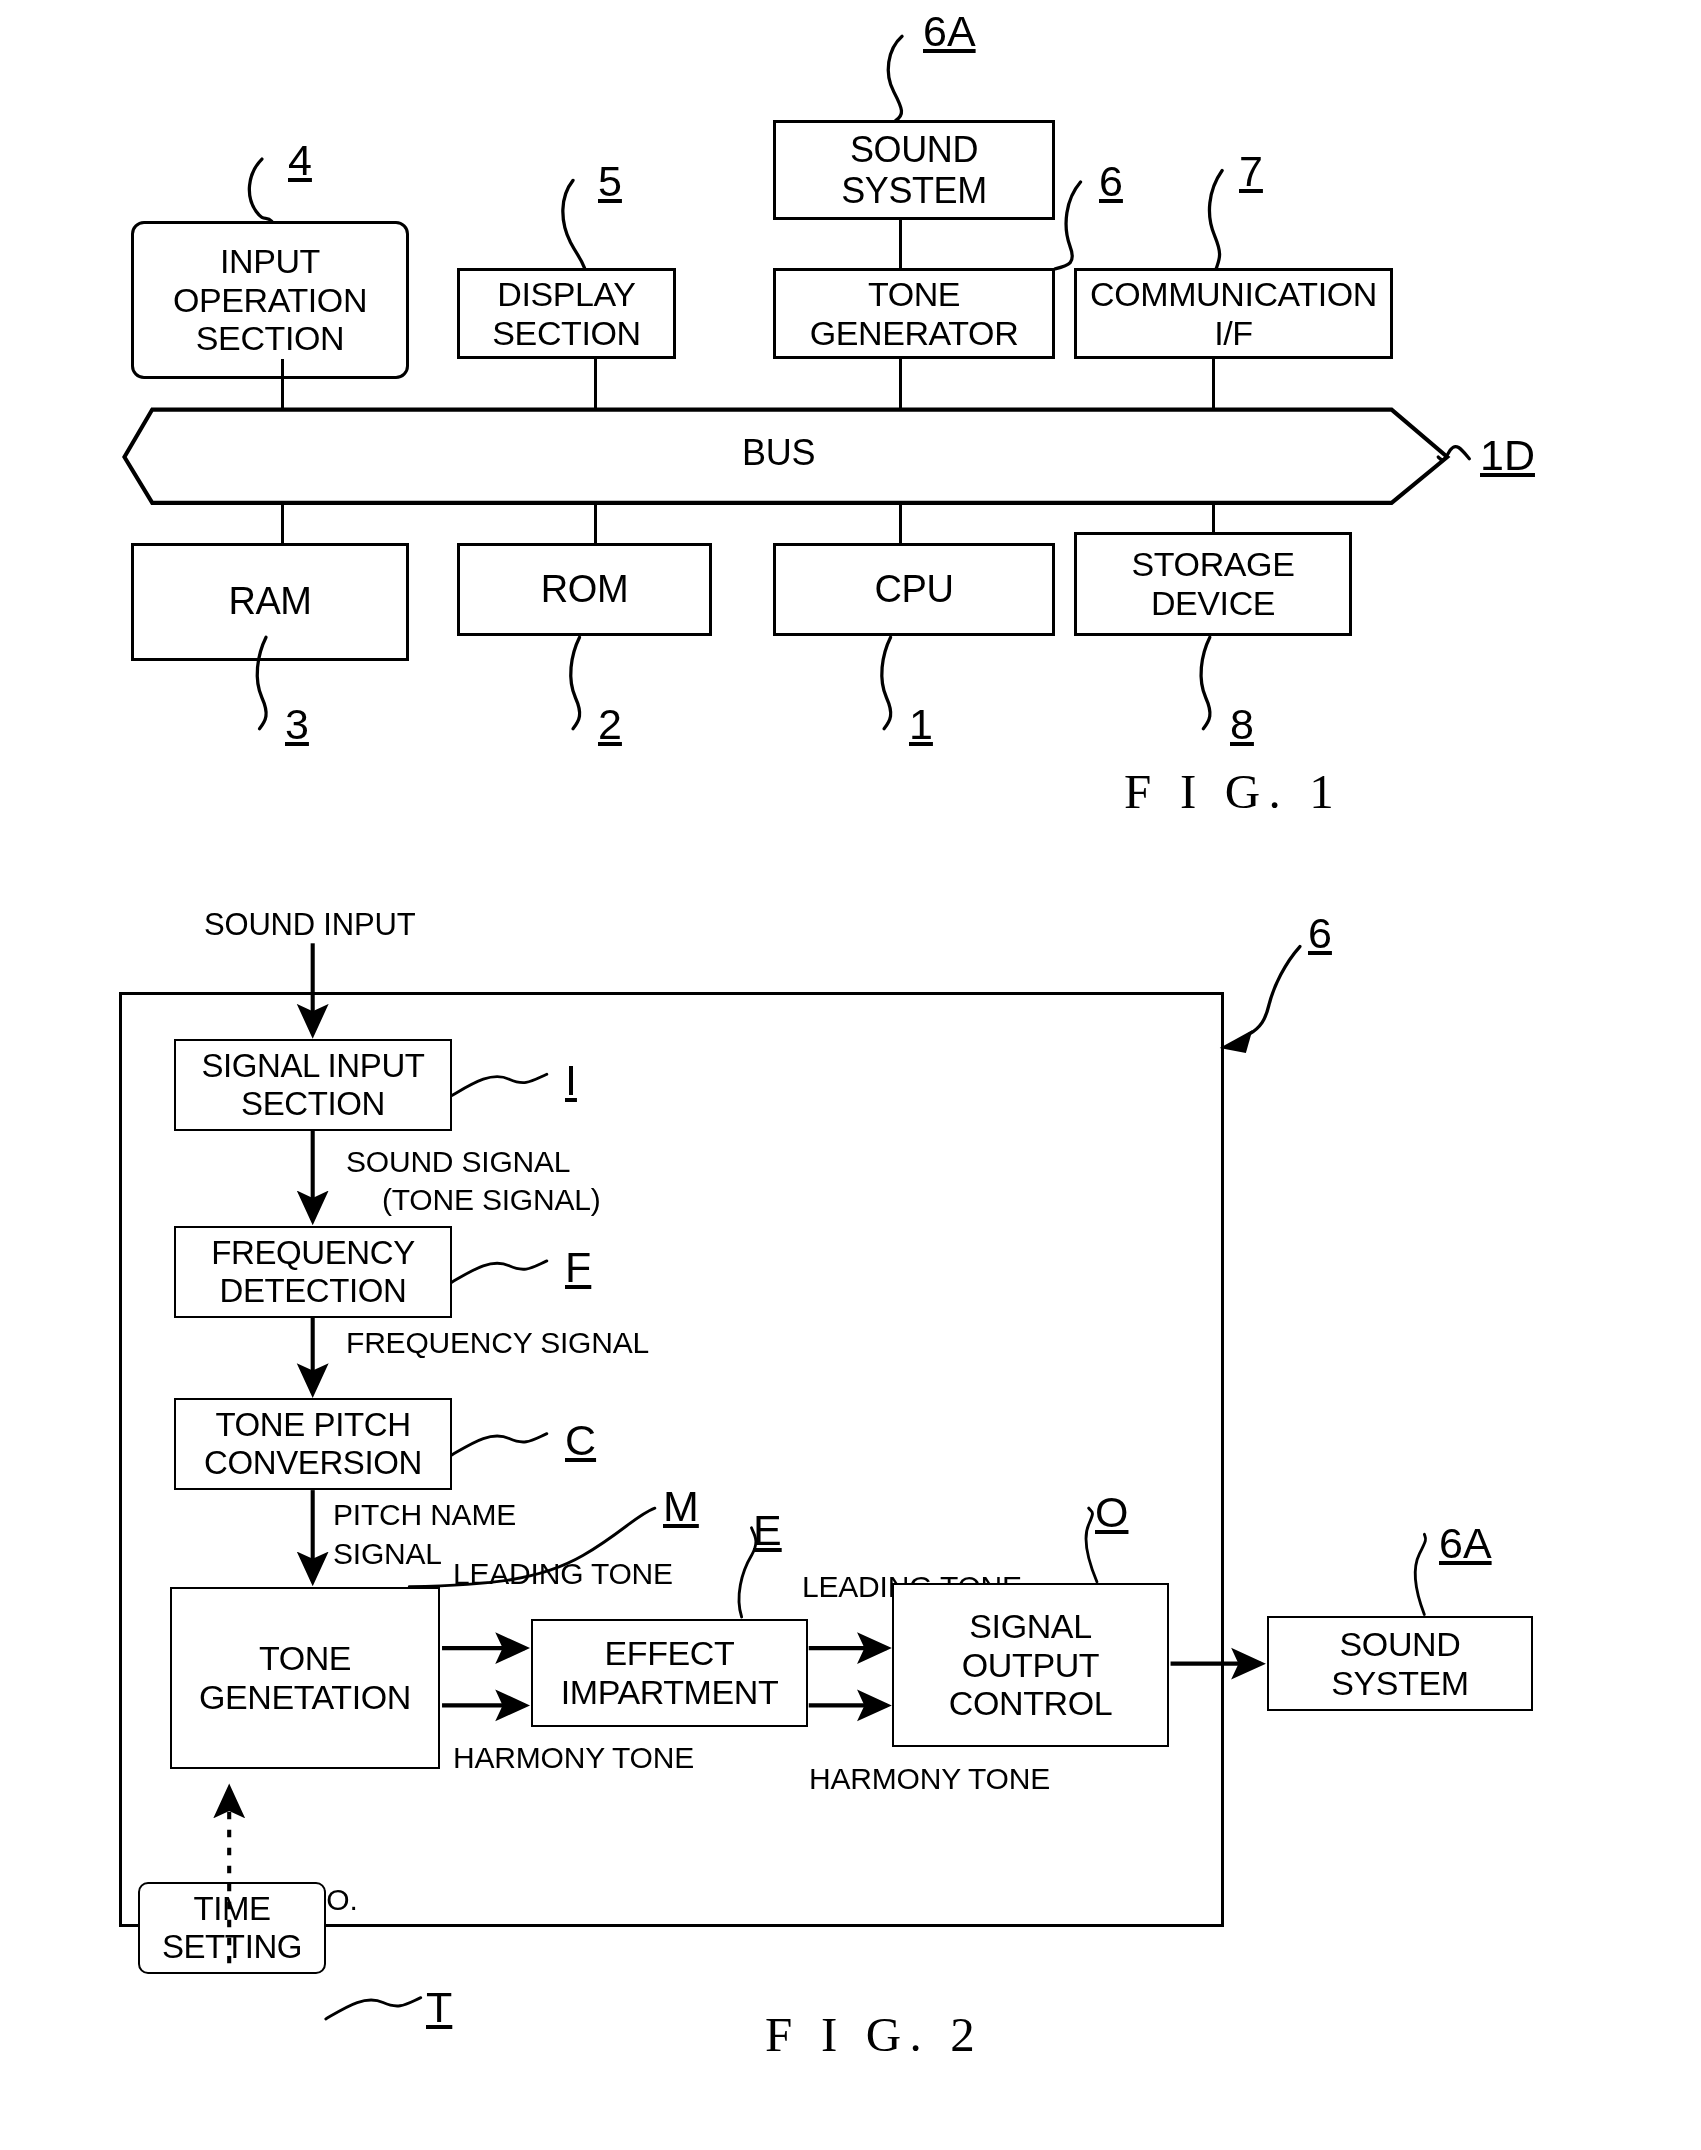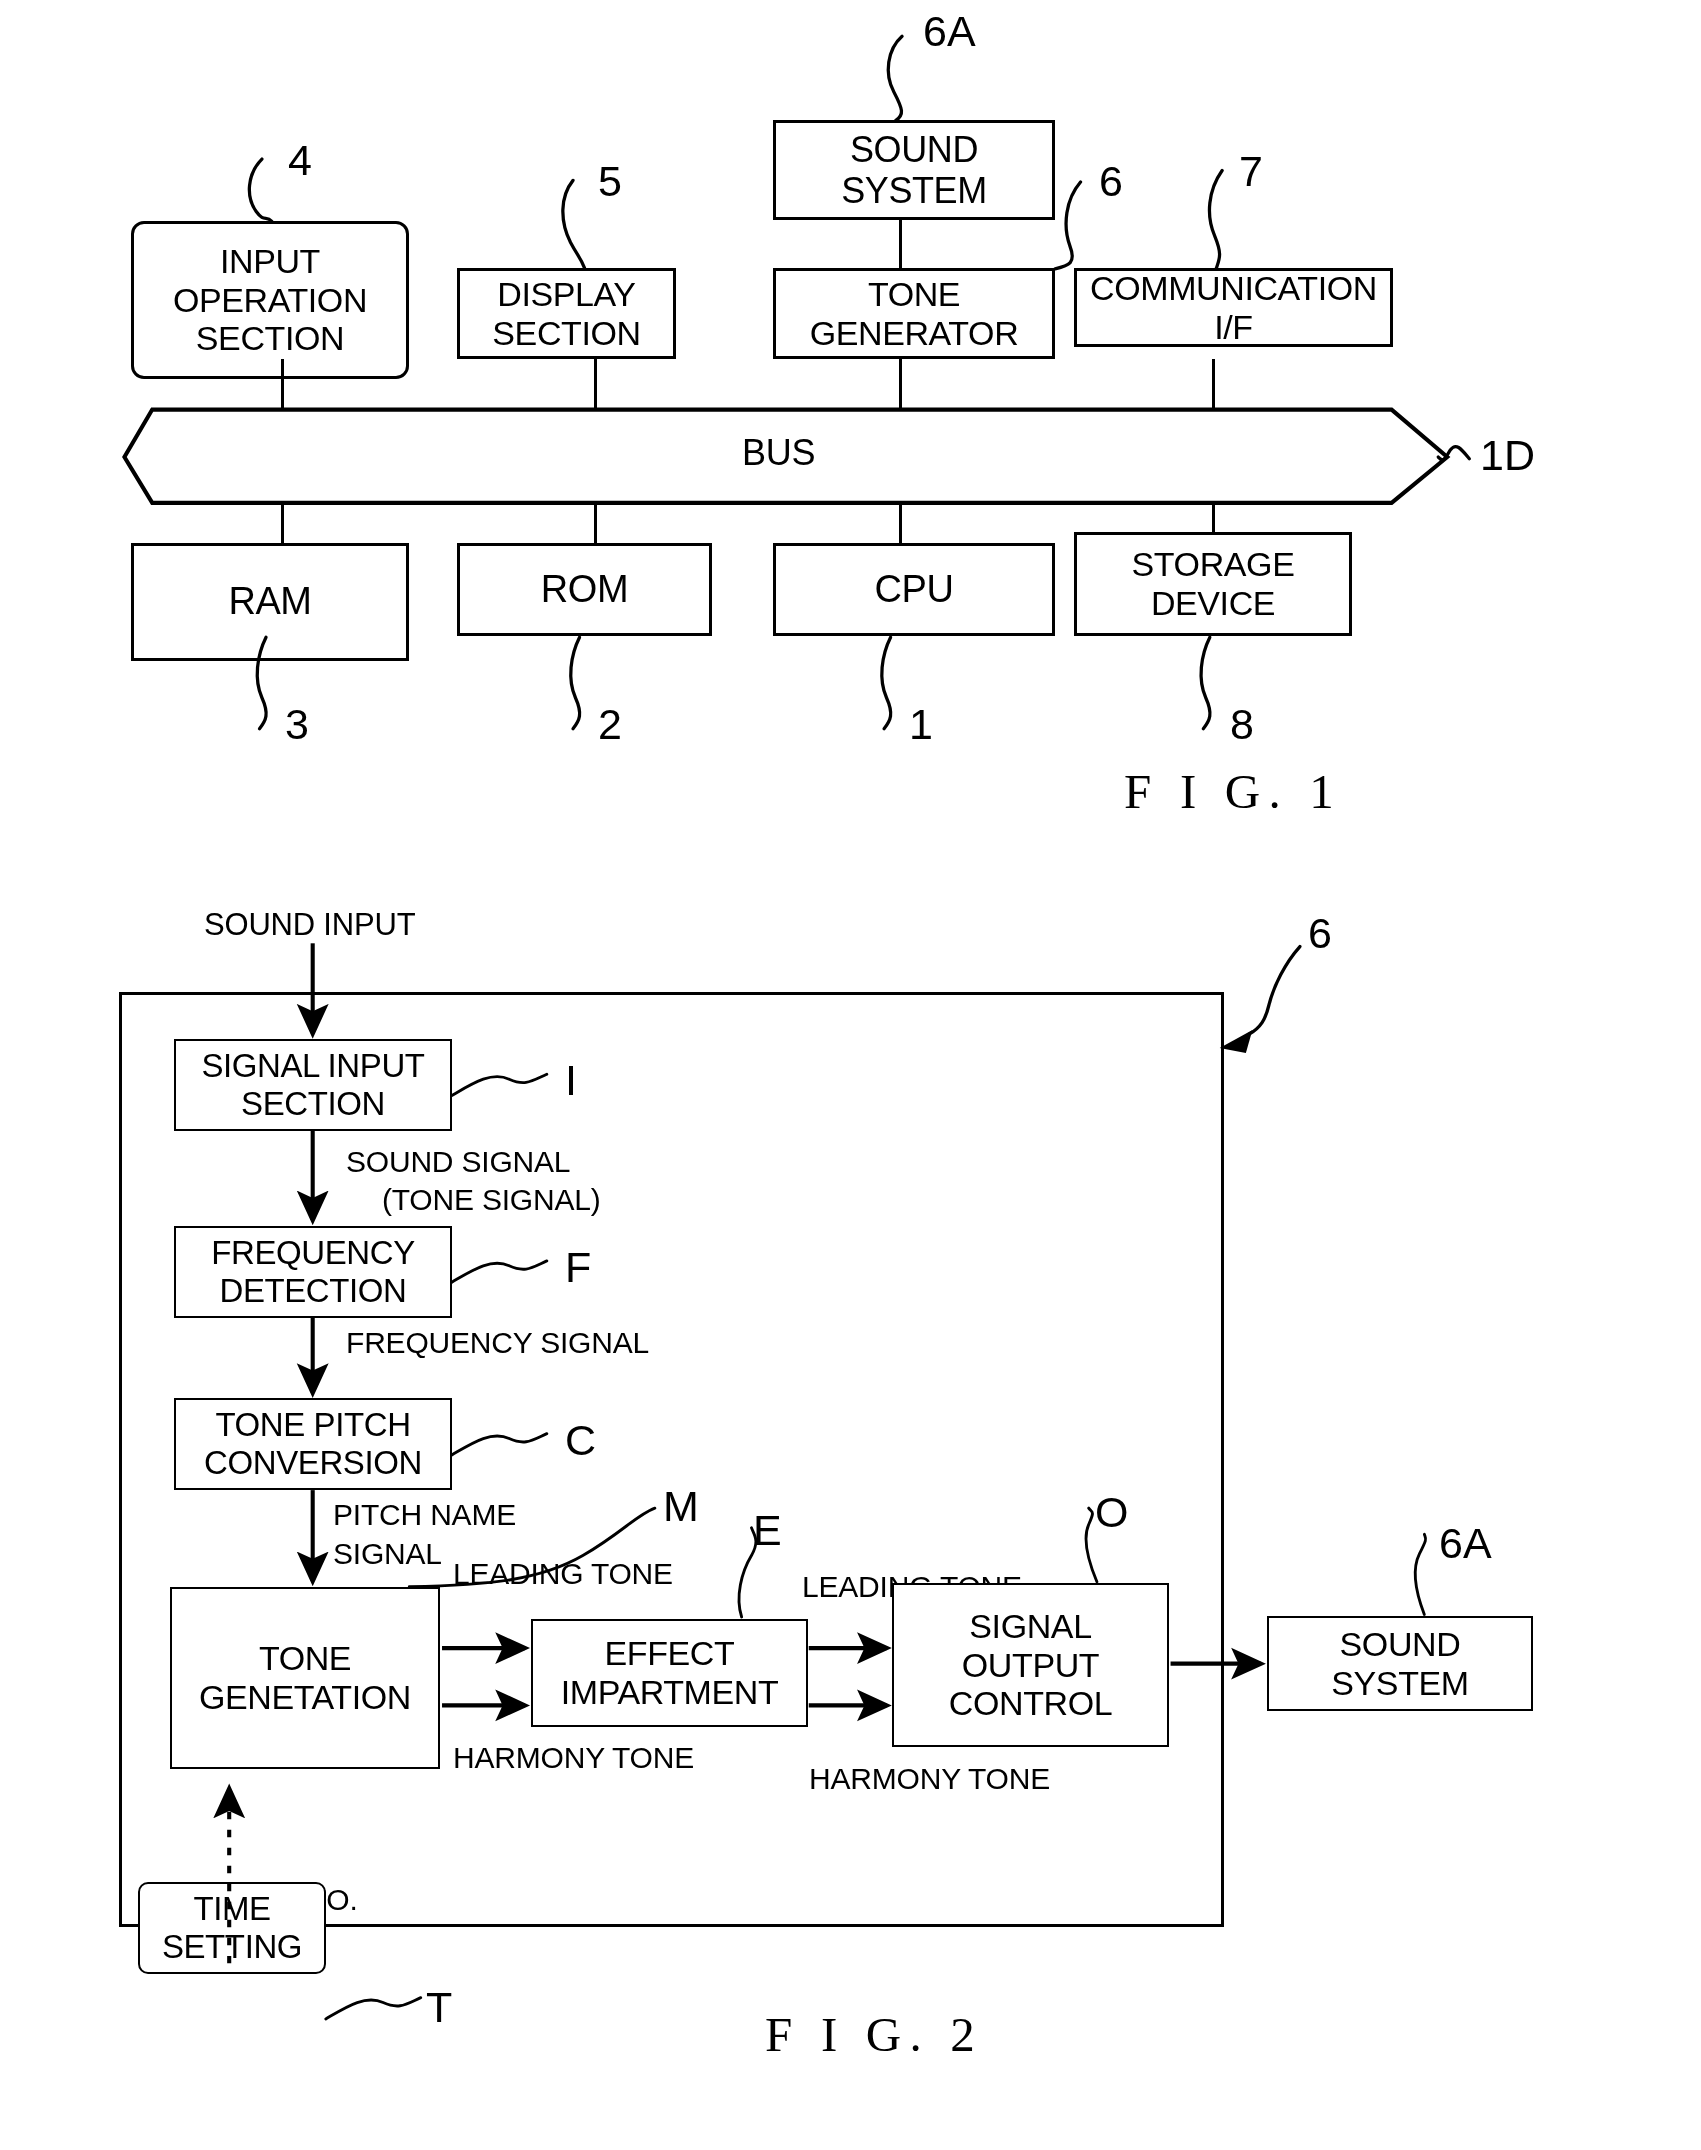--- a/index.html
+++ b/index.html
@@ -41,20 +41,21 @@
     white-space: nowrap;
     font-family: "Liberation Sans", sans-serif;
     letter-spacing: -0.2px;
   }
   .ref {
     position: absolute;
     white-space: nowrap;
     font-family: "Liberation Sans", sans-serif;
     font-size: 43px;
     letter-spacing: 0px;
+    text-decoration: underline;
   }
   .figcap {
     position: absolute;
     white-space: nowrap;
     font-family: "Liberation Serif", serif;
     font-size: 49px;
     letter-spacing: 8.2px;
   }
 
   
@@ -101,21 +102,21 @@
   <div class="box" style="left:457px; top:268px; width:219px; height:91px; font-size:34px;">
     <span>DISPLAY</span>
     <span>SECTION</span>
   </div>
 
   <div class="box" style="left:773px; top:268px; width:282px; height:91px; font-size:34px;">
     <span>TONE</span>
     <span>GENERATOR</span>
   </div>
 
-  <div class="box" style="left:1074px; top:268px; width:319px; height:79px; font-size:34px;">
+  <div class="box" style="left:1074px; top:268px; width:319px; height:91px; font-size:34px;">
     <span>COMMUNICATION</span>
     <span>I/F</span>
   </div>
 
   <div class="vline" style="left:281px; top:359px; height:51px;"></div>
   <div class="vline" style="left:594px; top:359px; height:51px;"></div>
   <div class="vline" style="left:899px; top:359px; height:51px;"></div>
   <div class="vline" style="left:1212px; top:359px; height:51px;"></div>
 
   <div class="vline" style="left:899px; top:219px; height:49px;"></div>

